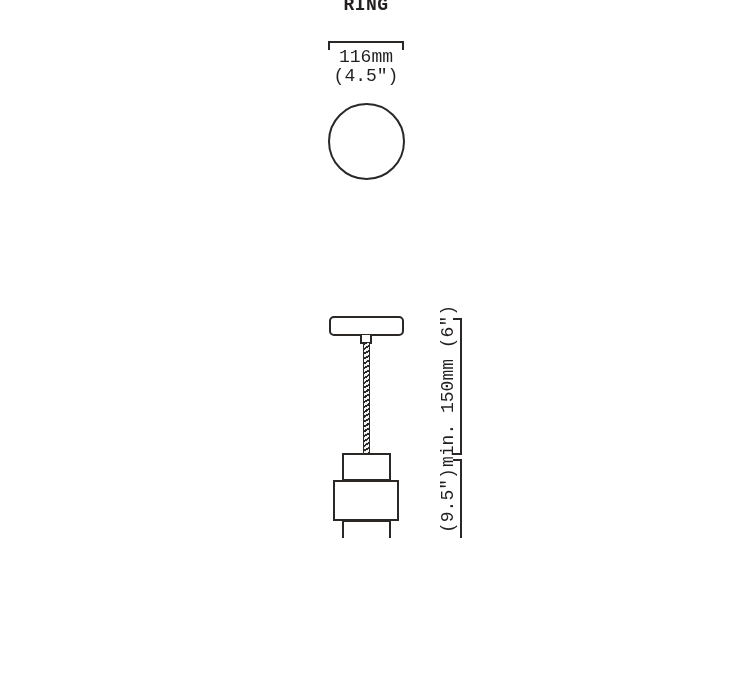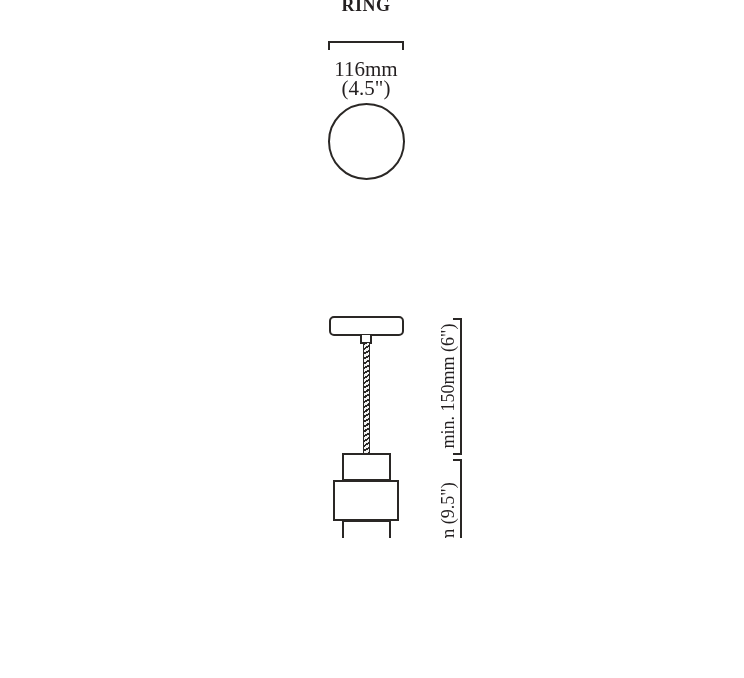--- a/index.html
+++ b/index.html
@@ -8,43 +8,42 @@
     --background: #ffffff;
   }
   * { margin: 0; padding: 0; box-sizing: border-box; }
   html, body { background: var(--background); }
   .canvas {
     position: relative;
     width: 744px;
     height: 538px;
     background: var(--background);
     overflow: hidden;
-    font-family: Liberation Serif, serif;
+    font-family: Liberation Mono, monospace;
     color: var(--text);
   }
   .abs { position: absolute; }
 
   
   .title {
     left: 366px; top: -5px;
     transform: translateX(-50%);
     font-size: 18px; font-weight: bold;
     letter-spacing: 0.5px;
     line-height: 21px;
     white-space: nowrap;
   }
 
   
   .dim-text {
     transform: translateX(-50%);
     text-align: center;
-    font-size: 21px;
+    font-size: 18px;
     line-height: 19px;
     white-space: nowrap;
-    margin-top: 12px;
   }
   .dim-text-top    { left: 366px; top: 48px; }
   .dim-text-bottom { left: 366px; top: 619px; line-height: 21px; }
 
   
   .bracket-down {            
     left: 328px; top: 41px; width: 76px; height: 9px;
     border-top: 2px solid var(--line);
     border-left: 2px solid var(--line);
     border-right: 2px solid var(--line);

